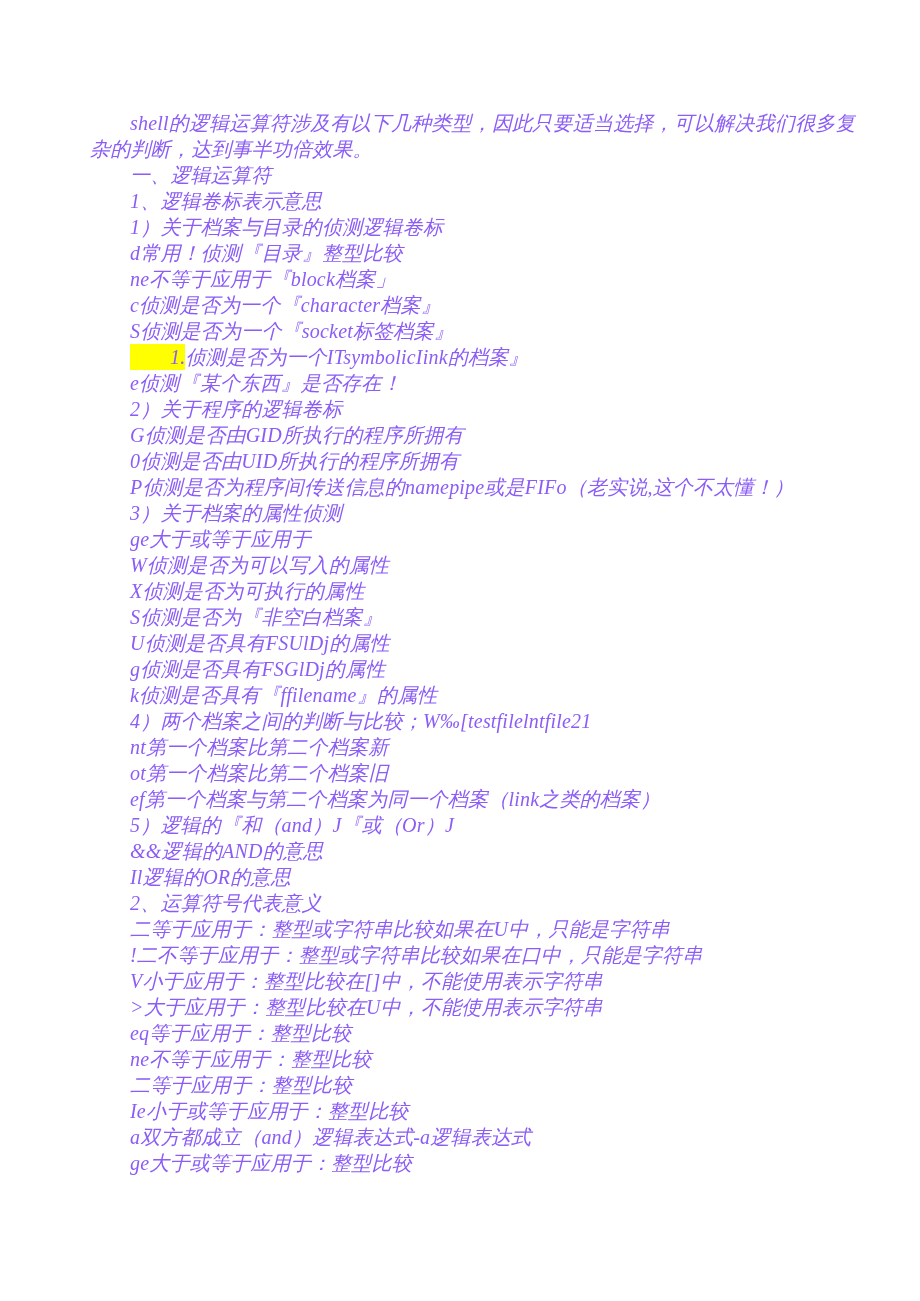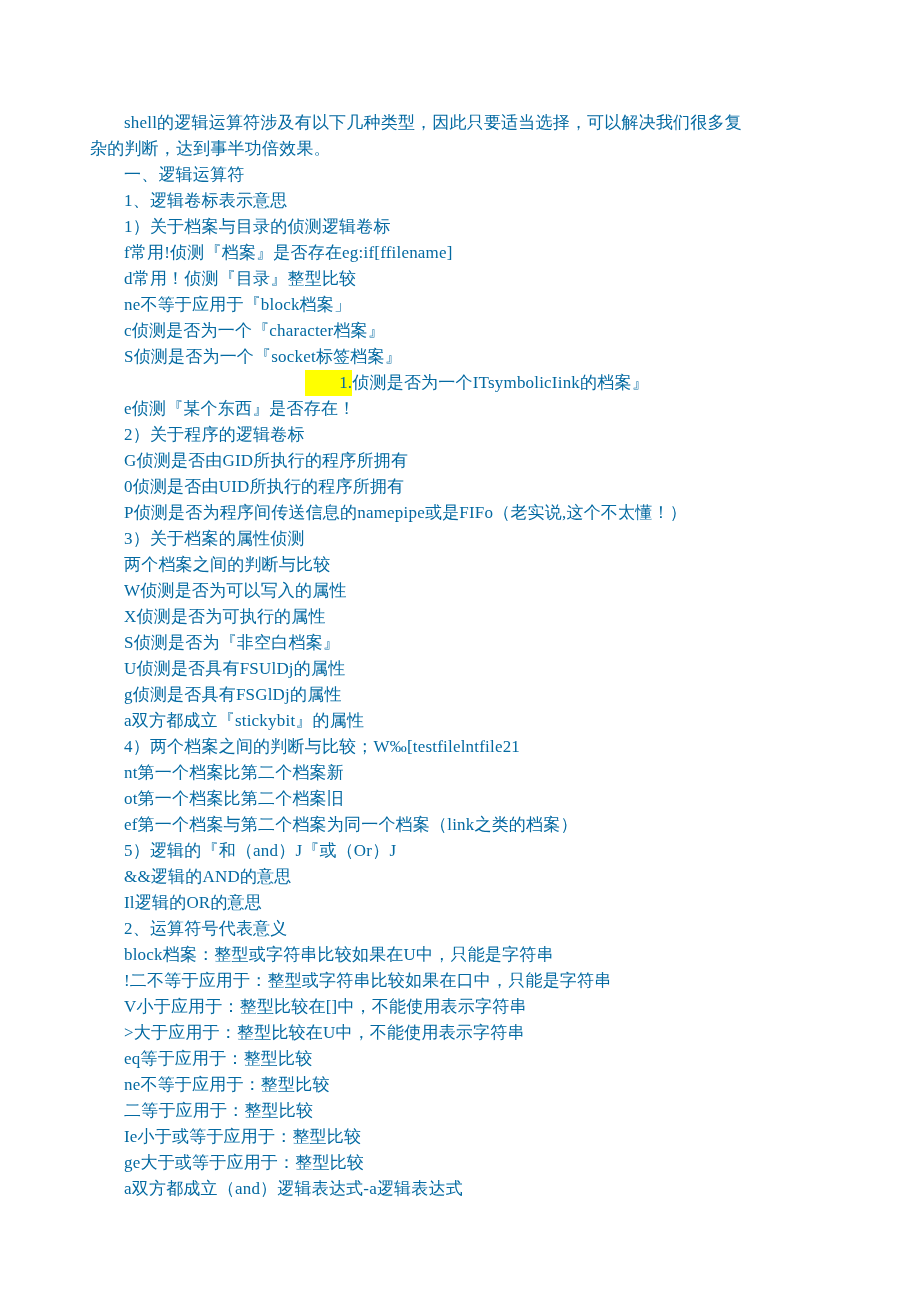--- a/index.html
+++ b/index.html
@@ -8,73 +8,73 @@
     background: #ffffff;
     font-family: "SimSun", "宋体", serif;
     width: 920px;
   }
   .page {
     padding: 110px 90px 60px 90px;
     box-sizing: border-box;
     width: 920px;
   }
   .line {
-    font-size: 17px;
+    font-size: 20px;
     line-height: 26px;
-    color: #0369a1;
+    color: #8b5cf6;
     white-space: nowrap;
     letter-spacing: 0.2px;
+    font-style: italic;
   }
   .indent-first {
     text-indent: 2em;
   }
   .hl {
     background: #ffff00;
     display: inline-block;
   }
 </style>
 </head>
 <body>
 
 <div class="page" id="page-root">
 <div class="line indent-first">shell的逻辑运算符涉及有以下几种类型，因此只要适当选择，可以解决我们很多复</div>
     <div class="line">杂的判断，达到事半功倍效果。</div>
     <div class="line indent-first">一、逻辑运算符</div>
     <div class="line indent-first">1、逻辑卷标表示意思</div>
     <div class="line indent-first">1）关于档案与目录的侦测逻辑卷标</div>
-    <div class="line indent-first">f常用!侦测『档案』是否存在eg:if[ffilename]</div>
     <div class="line indent-first">d常用！侦测『目录』整型比较</div>
     <div class="line indent-first">ne不等于应用于『block档案」</div>
     <div class="line indent-first">c侦测是否为一个『character档案』</div>
     <div class="line indent-first">S侦测是否为一个『socket标签档案』</div>
-    <div class="line indent-first" style="text-indent: 2em; text-align: center;"><span class="hl">1.</span><span>侦测是否为一个ITsymbolicIink的档案』</span></div>
+    <div class="line indent-first" style="text-indent: 2em;"><span class="hl">1.</span><span>侦测是否为一个ITsymbolicIink的档案』</span></div>
     <div class="line indent-first">e侦测『某个东西』是否存在！</div>
     <div class="line indent-first">2）关于程序的逻辑卷标</div>
     <div class="line indent-first">G侦测是否由GID所执行的程序所拥有</div>
     <div class="line indent-first">0侦测是否由UID所执行的程序所拥有</div>
     <div class="line indent-first">P侦测是否为程序间传送信息的namepipe或是FIFo（老实说,这个不太懂！）</div>
     <div class="line indent-first">3）关于档案的属性侦测</div>
-    <div class="line indent-first">两个档案之间的判断与比较</div>
+    <div class="line indent-first">ge大于或等于应用于</div>
     <div class="line indent-first">W侦测是否为可以写入的属性</div>
     <div class="line indent-first">X侦测是否为可执行的属性</div>
     <div class="line indent-first">S侦测是否为『非空白档案』</div>
     <div class="line indent-first">U侦测是否具有FSUlDj的属性</div>
     <div class="line indent-first">g侦测是否具有FSGlDj的属性</div>
-    <div class="line indent-first">a双方都成立『stickybit』的属性</div>
+    <div class="line indent-first">k侦测是否具有『ffilename』的属性</div>
     <div class="line indent-first">4）两个档案之间的判断与比较；W‰[testfilelntfile21</div>
     <div class="line indent-first">nt第一个档案比第二个档案新</div>
     <div class="line indent-first">ot第一个档案比第二个档案旧</div>
     <div class="line indent-first">ef第一个档案与第二个档案为同一个档案（link之类的档案）</div>
     <div class="line indent-first">5）逻辑的『和（and）J『或（Or）J</div>
     <div class="line indent-first">&amp;&amp;逻辑的AND的意思</div>
     <div class="line indent-first">Il逻辑的OR的意思</div>
     <div class="line indent-first">2、运算符号代表意义</div>
-    <div class="line indent-first">block档案：整型或字符串比较如果在U中，只能是字符串</div>
+    <div class="line indent-first">二等于应用于：整型或字符串比较如果在U中，只能是字符串</div>
     <div class="line indent-first">!二不等于应用于：整型或字符串比较如果在口中，只能是字符串</div>
     <div class="line indent-first">V小于应用于：整型比较在[]中，不能使用表示字符串</div>
     <div class="line indent-first">&gt;大于应用于：整型比较在U中，不能使用表示字符串</div>
     <div class="line indent-first">eq等于应用于：整型比较</div>
     <div class="line indent-first">ne不等于应用于：整型比较</div>
     <div class="line indent-first">二等于应用于：整型比较</div>
     <div class="line indent-first">Ie小于或等于应用于：整型比较</div>
+    <div class="line indent-first">a双方都成立（and）逻辑表达式-a逻辑表达式</div>
     <div class="line indent-first">ge大于或等于应用于：整型比较</div>
-    <div class="line indent-first">a双方都成立（and）逻辑表达式-a逻辑表达式</div>
   </div>
 
 </body></html>

